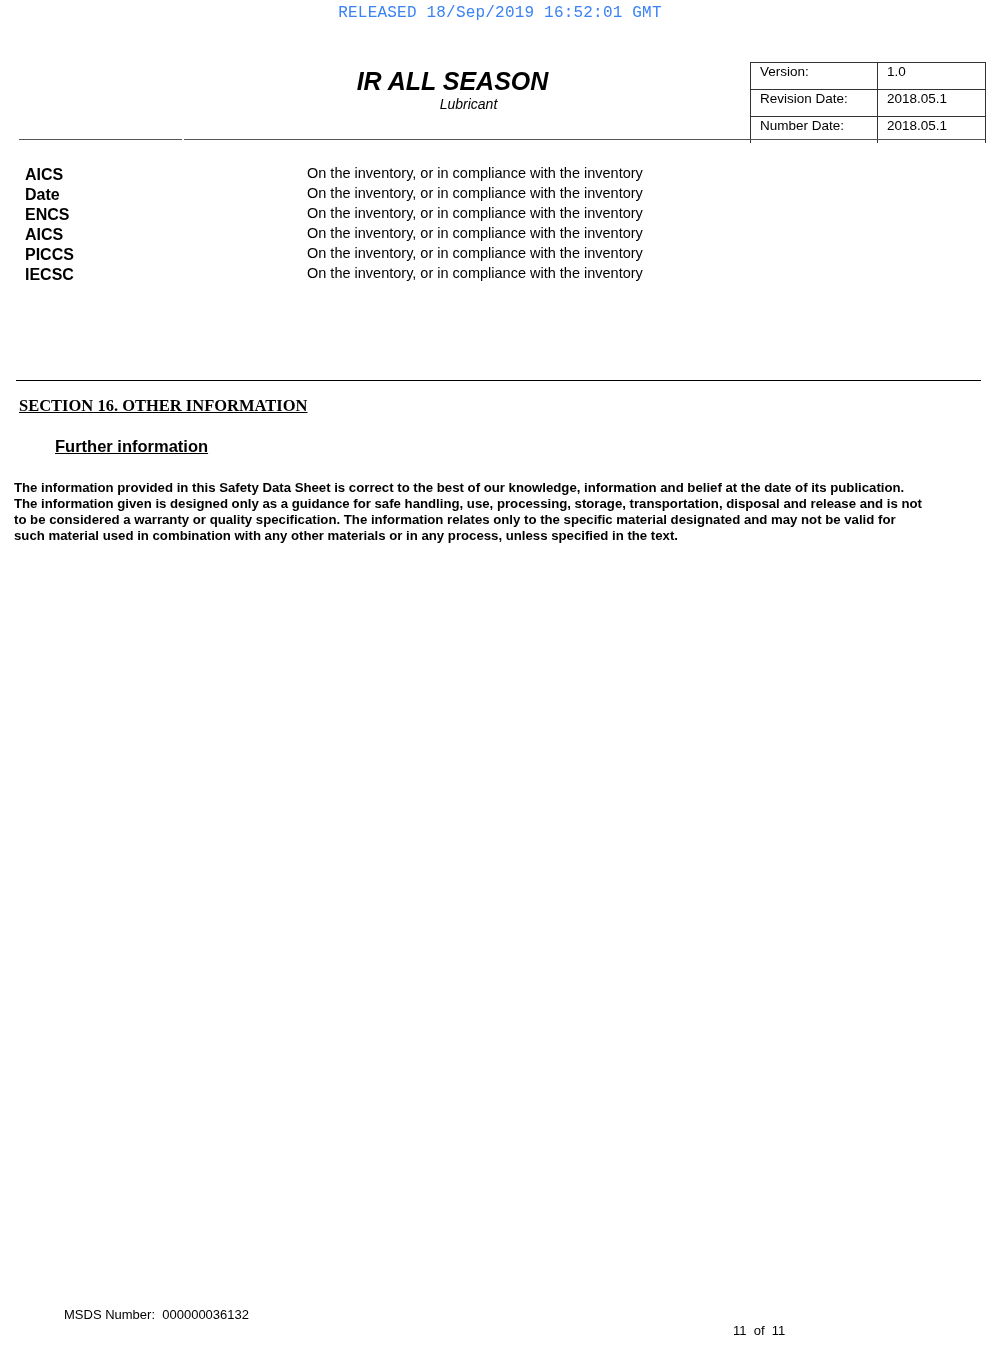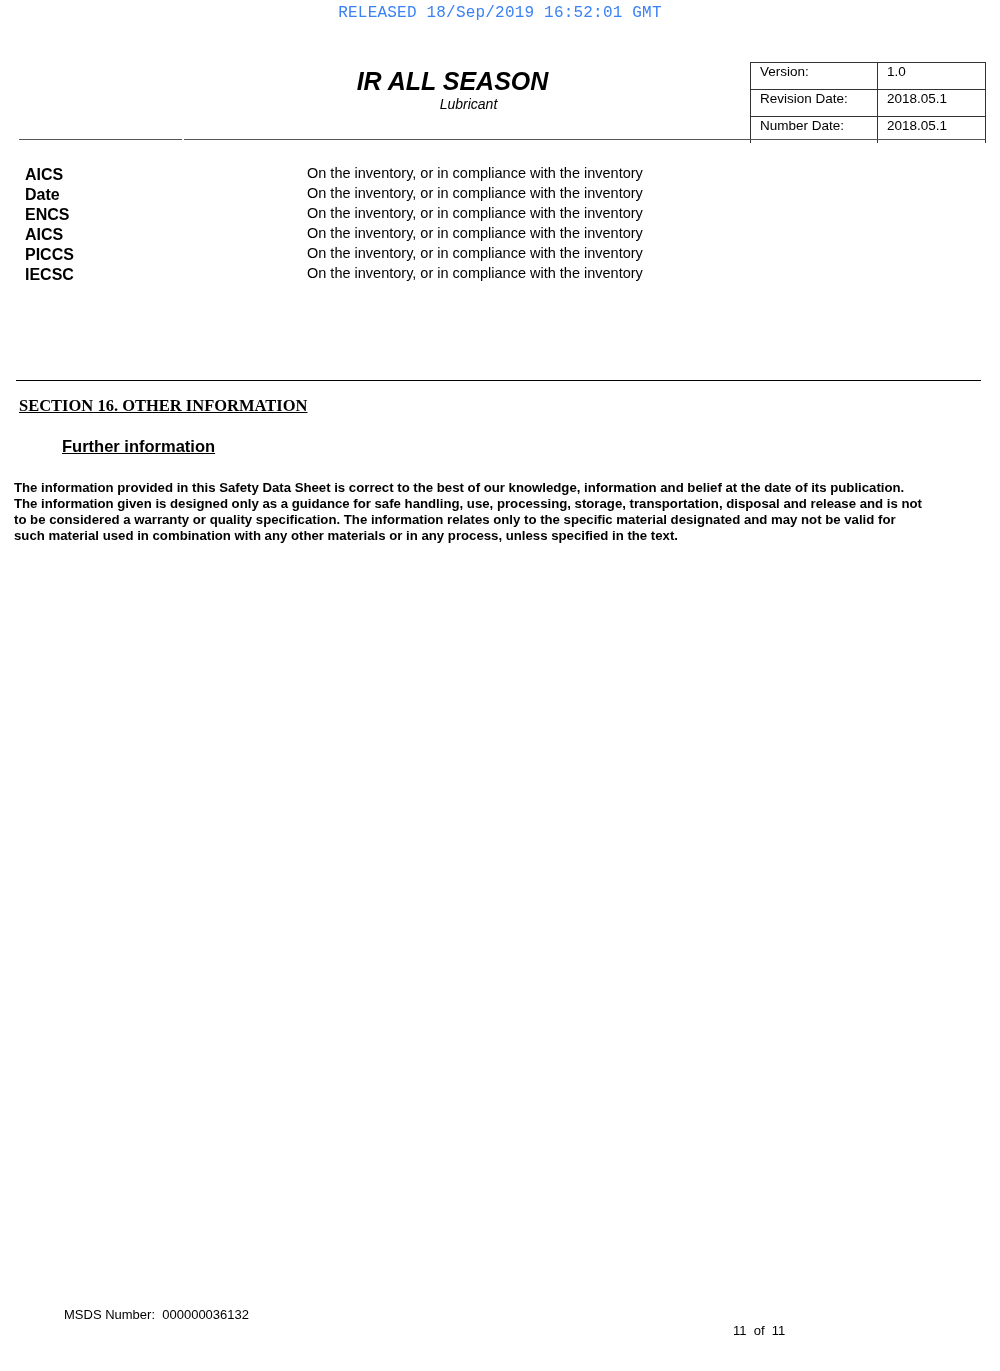--- a/index.html
+++ b/index.html
@@ -12,21 +12,21 @@
   .meta-table td.k { width:108px; }
   .meta-table td.v { width:89px; }
   .meta-table tr:last-child td { border-bottom:none; }
   .header-rule { position:absolute; top:139px; height:1px; background:#555; }
   .inv { position:absolute; left:25px; top:165px; }
   .inv-row { height:20px; position:relative; width:700px; }
   .inv-code { position:absolute; left:0; top:1px; font-weight:bold; font-size:16px; }
   .inv-status { position:absolute; left:282px; top:0; font-size:14.5px; }
   .sec-rule { position:absolute; top:380px; left:16px; width:965px; height:1px; background:#000; }
   .sec-title { position:absolute; top:396px; left:19px; font-size:16.5px; font-weight:bold; text-decoration:underline;font-family:Liberation Serif, serif; }
-  .sub-title { position:absolute; top:437px; left:55px; font-size:16.5px; font-weight:bold; text-decoration:underline;margin-left:7px; }
+  .sub-title { position:absolute; top:437px; left:55px; font-size:16.5px; font-weight:bold; text-decoration:underline; }
   .body-text { position:absolute; top:480px; left:14px; width:970px; font-size:13.2px; font-weight:bold; line-height:16px; }
   .body-text div { white-space:nowrap; }
   .msds { position:absolute; top:1307px; left:28px; font-size:13px;margin-left:36px; }
   .page-num { position:absolute; top:1323px; left:733px; font-size:13px; }
 </style>
 </head>
 <body>
 
 <div class="released">RELEASED 18/Sep/2019 16:52:01 GMT</div>
 

